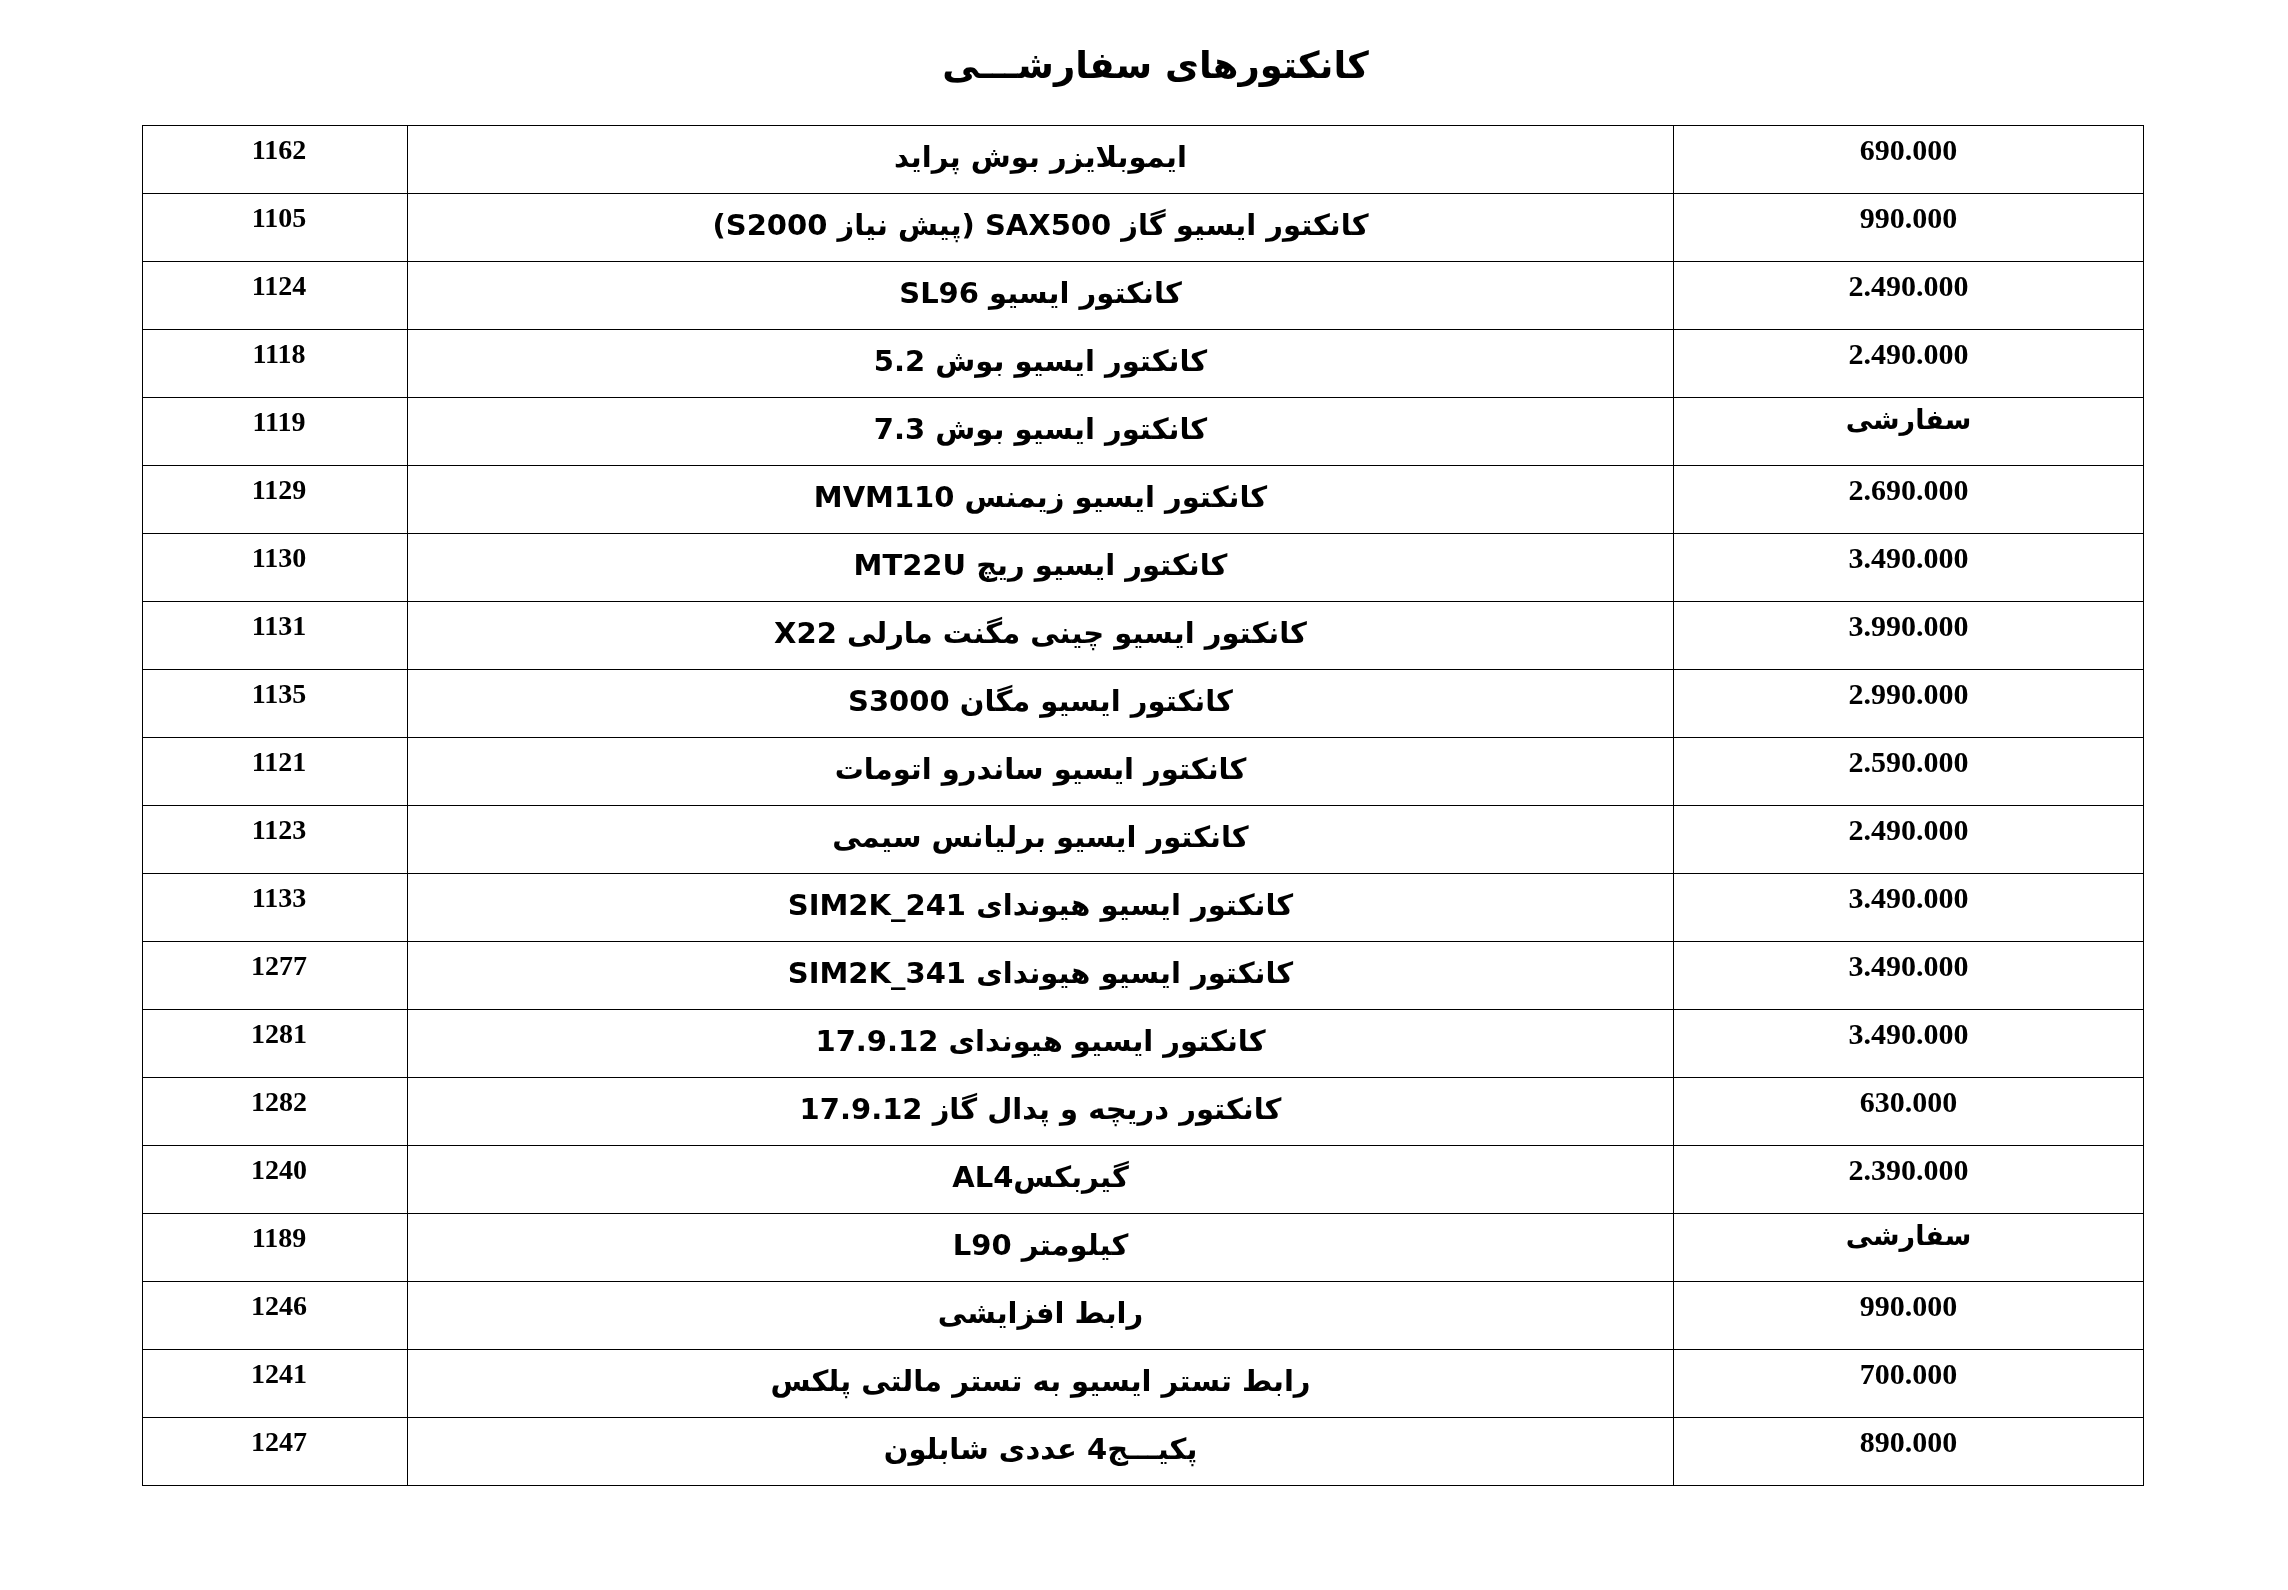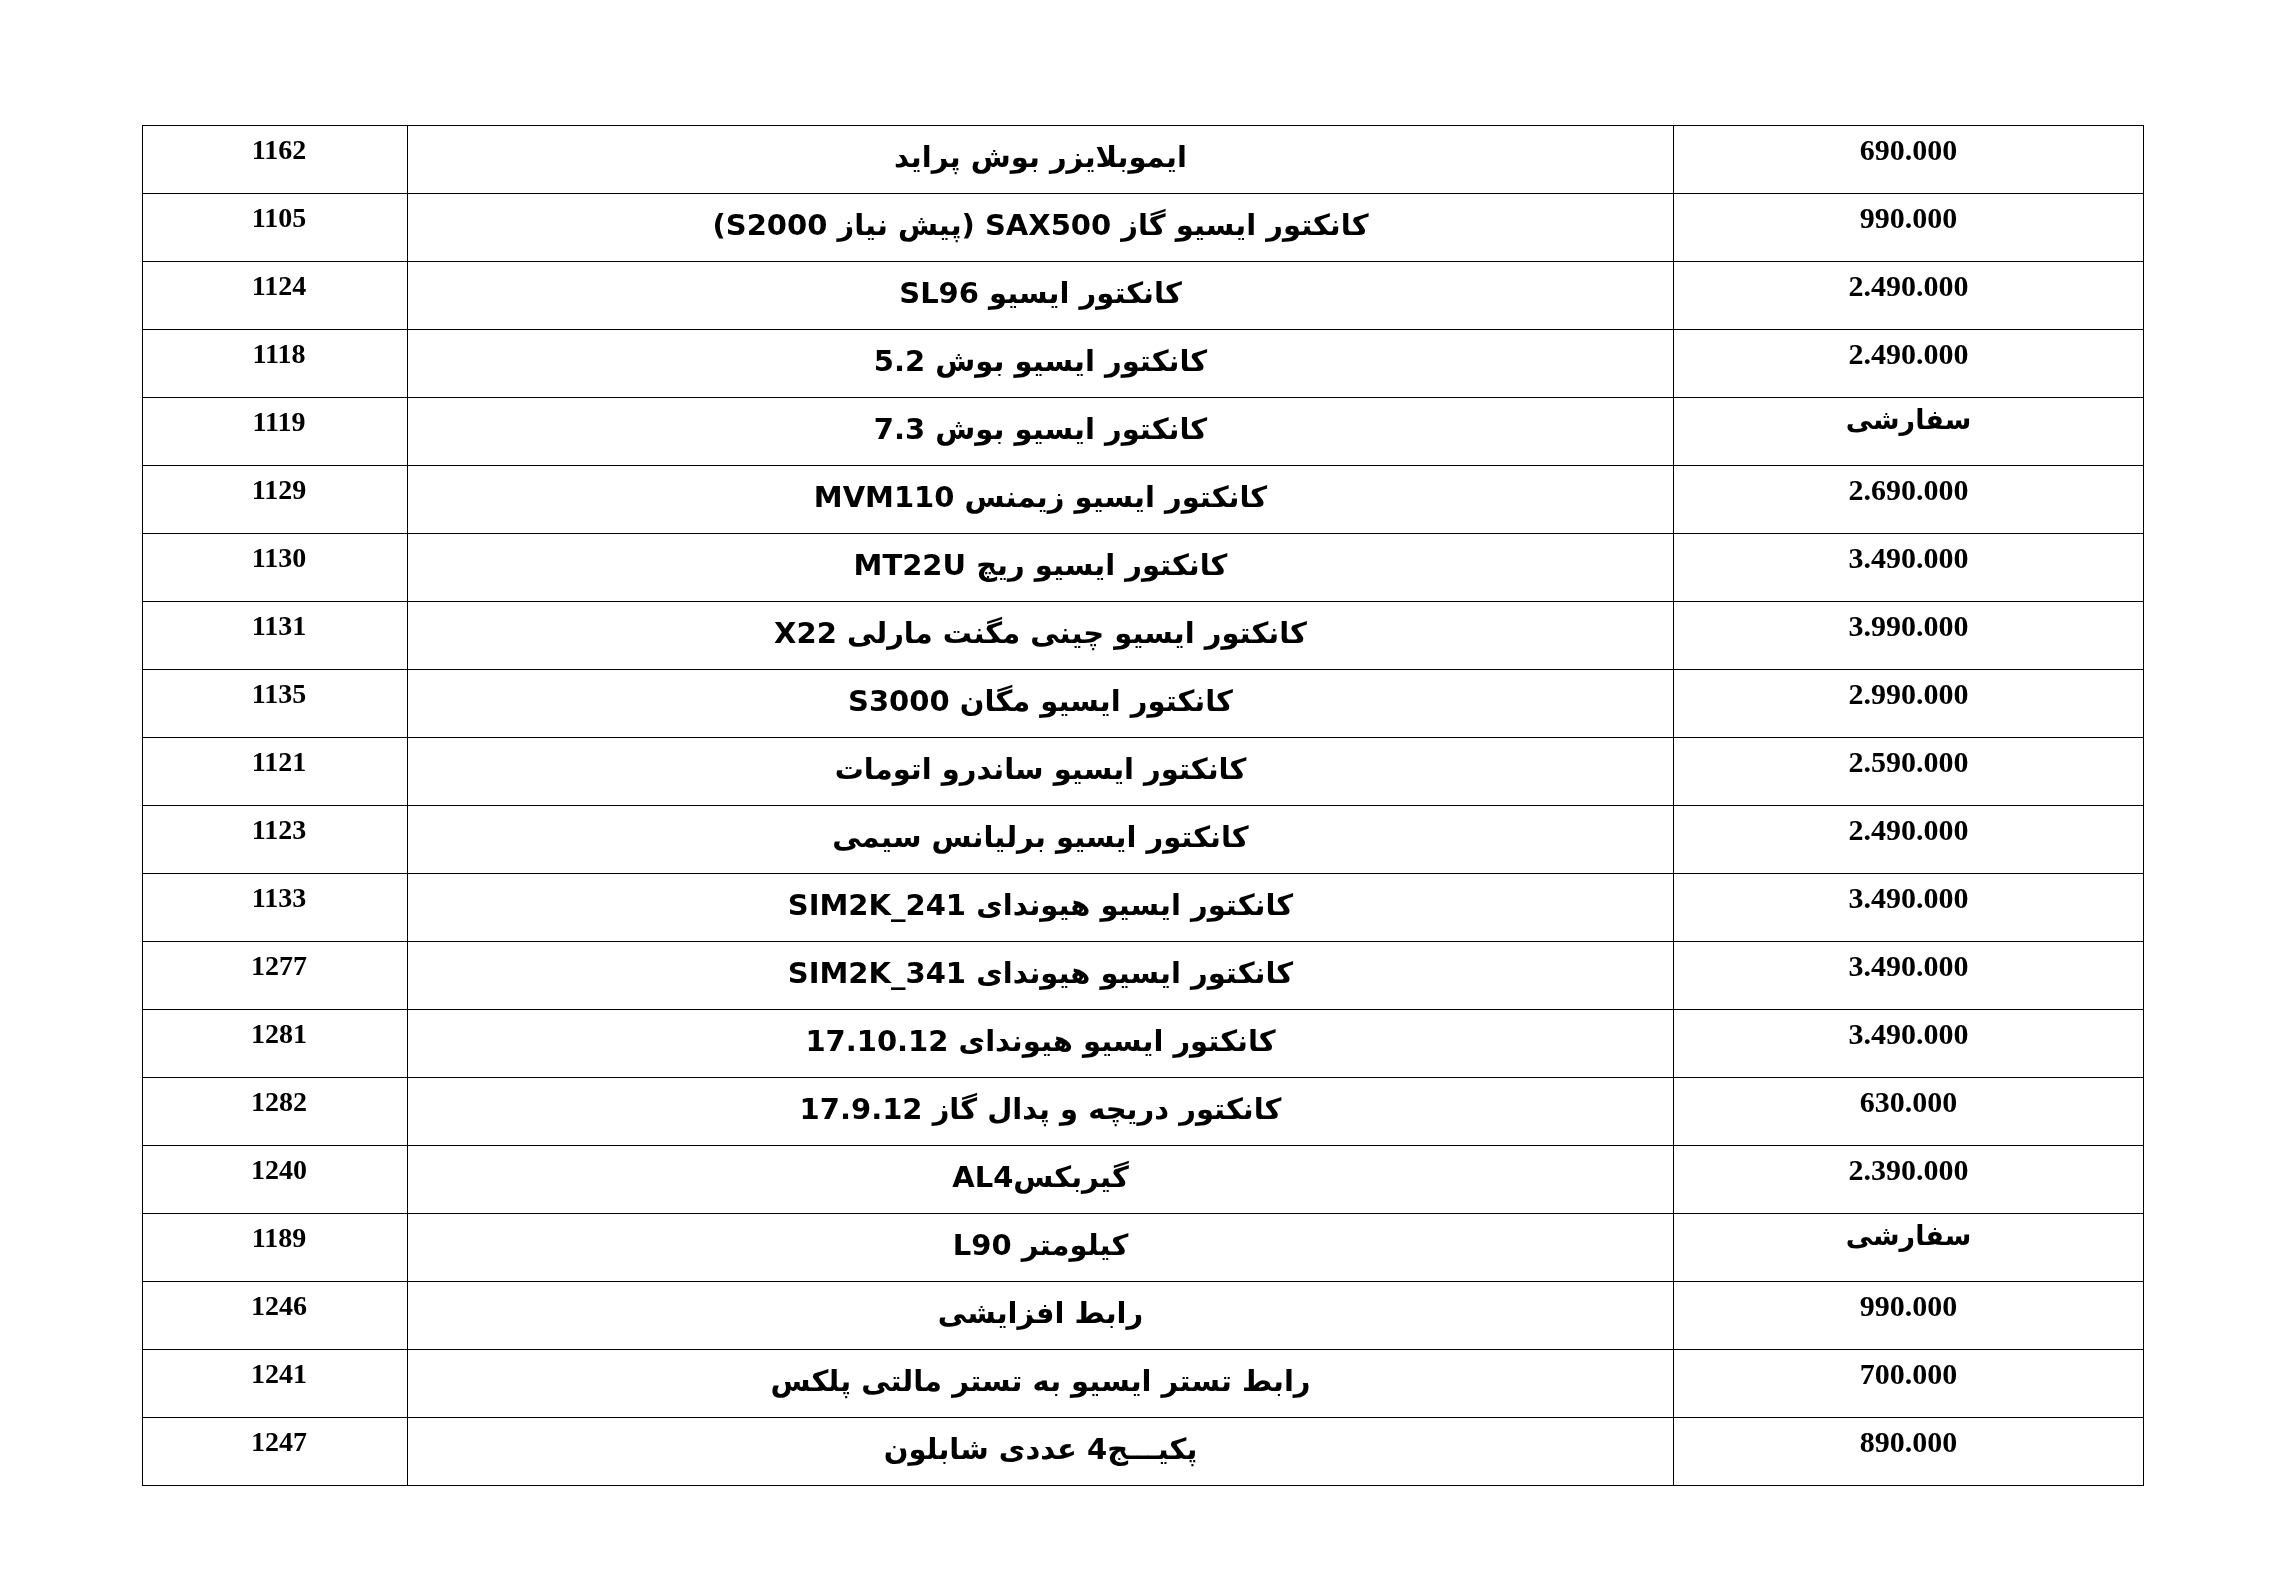--- a/index.html
+++ b/index.html
@@ -138,20 +138,23 @@
     font-size: 27px;
     direction: rtl;
     unicode-bidi: isolate;
   }
 </style>
 </head>
 <body>
 
 <div class="page">
 
+  <div class="title-band">
+    <div class="doc-title">کانکتورهای سفارشـــی</div>
+  </div>
 
   <div class="table-wrap">
     <table class="pricelist">
       <colgroup>
         <col class="col-price">
         <col class="col-name">
         <col class="col-code">
       </colgroup>
       <tbody id="table-body">
 
@@ -377,21 +380,21 @@
             </td>
           </tr>
           <tr class="row">
             <td class="price-cell">
               <div class="cell-inner">
                 <span class="price-text">3.490.000</span>
               </div>
             </td>
             <td class="name-cell">
               <div class="cell-inner">
-                <span class="name-text">کانکتور ایسیو هیوندای 17.10.12</span>
+                <span class="name-text">کانکتور ایسیو هیوندای 17.9.12</span>
               </div>
             </td>
             <td class="code-cell">
               <div class="cell-inner">
                 <span class="code-text">1281</span>
               </div>
             </td>
           </tr>
           <tr class="row">
             <td class="price-cell">

